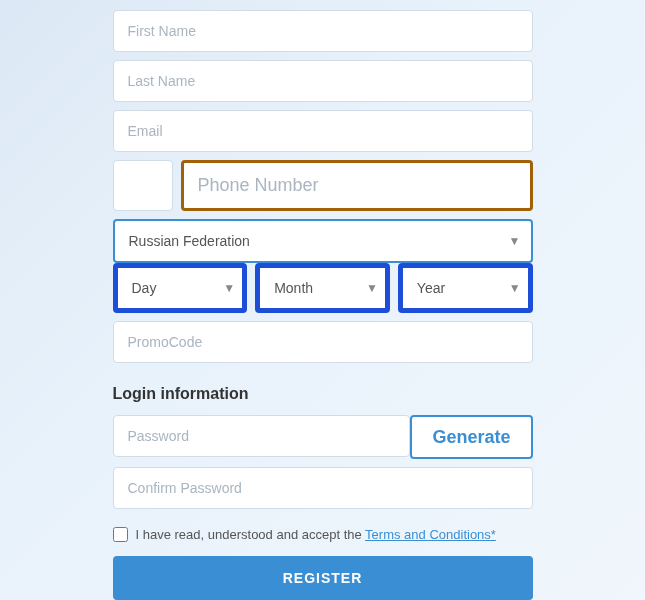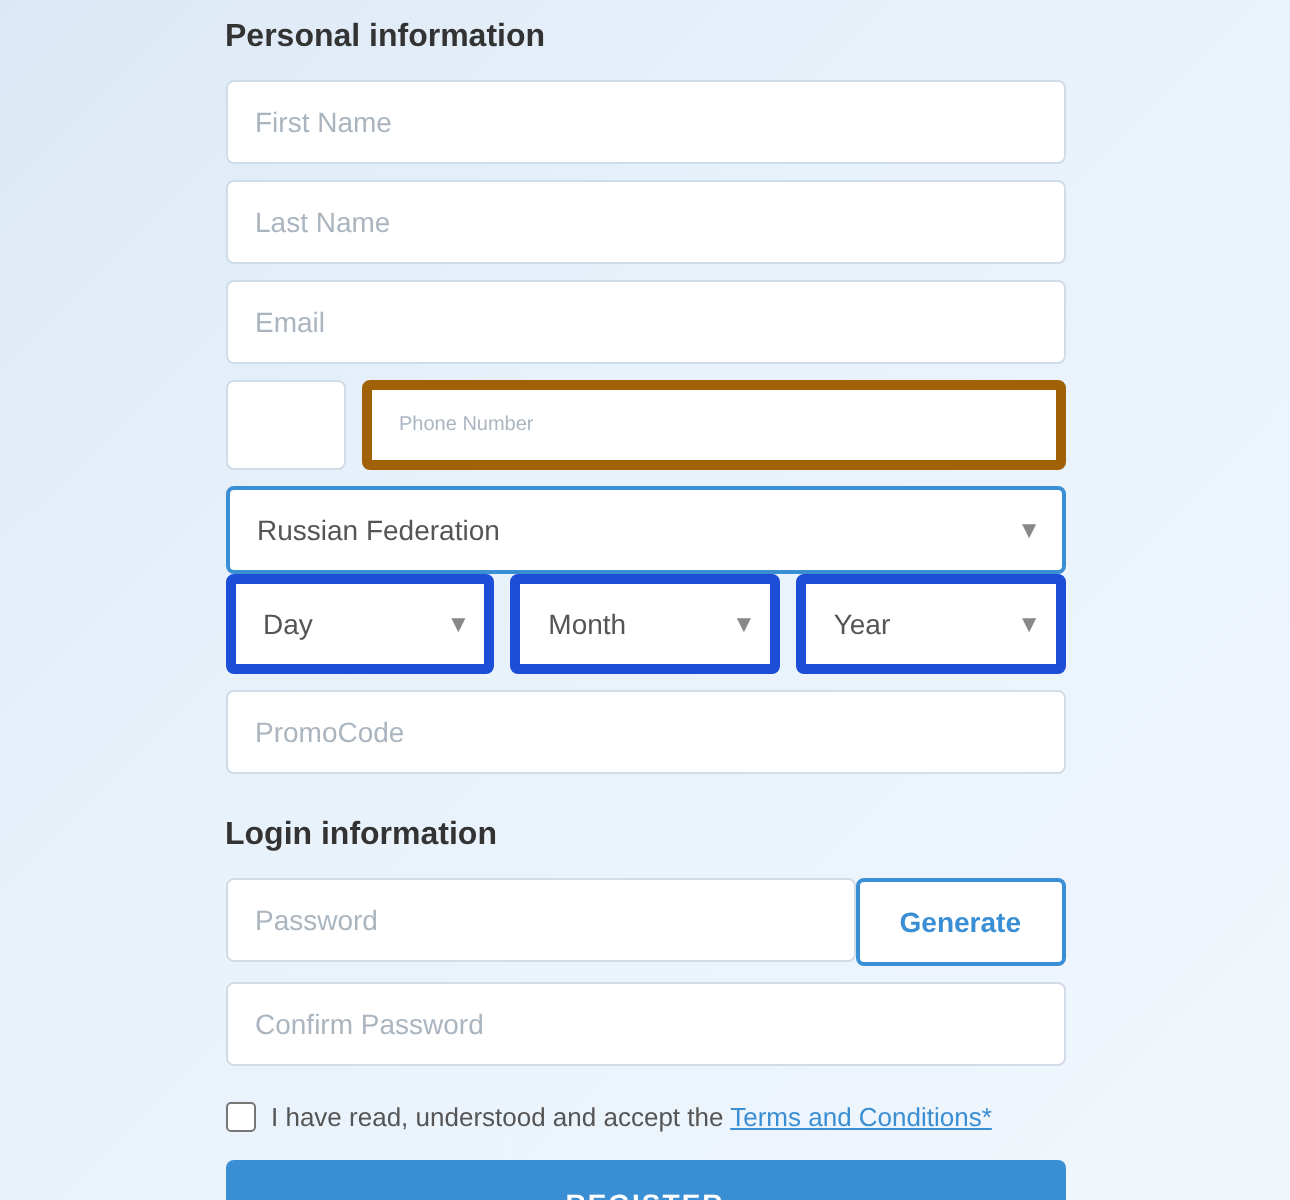--- a/index.html
+++ b/index.html
@@ -62,24 +62,24 @@
       background: #fff;
       font-size: 14px;
       color: #555;
       text-align: center;
       outline: none;
     }
 
     .phone-number-input {
       flex: 1;
       padding: 12px 14px;
-      border: 5px solid #a16207;
-      border-radius: 4px;
-      background: #fff;
-      font-size: 10px;
+      border: 3px solid #a16207;
+      border-radius: 4px;
+      background: #fff;
+      font-size: 18px;
       color: #ec4899;
       outline: none;
     }
 
     .phone-number-input::placeholder {
       color: #aab5c0;
     }
 
     .select-container {
       position: relative;
@@ -143,21 +143,21 @@
     .password-input-wrap .input-field {
       margin-bottom: 0;
     }
 
     .generate-btn {
       padding: 10px 20px;
       border: 2px solid #3a8fd4;
       border-radius: 4px;
       background: #fff;
       color: #3a8fd4;
-      font-size: 14px;
+      font-size: 18px;
       font-weight: 600;
       cursor: pointer;
       white-space: nowrap;
       height: 44px;
     }
 
     .checkbox-row {
       display: flex;
       align-items: flex-start;
       gap: 8px;
@@ -198,21 +198,20 @@
       cursor: pointer;
       text-transform: uppercase;
     }
   </style>
 </head>
 <body>
 
 <div class="form-container">
 
   
-  <h2 class="section-title">Personal information</h2>
 
   <input class="input-field" type="text" placeholder="First Name" style="">
   <input class="input-field" type="text" placeholder="Last Name" style="">
   <input class="input-field" type="email" placeholder="Email" style="">
 
   <div class="phone-row">
     <input class="phone-country-code" type="text" style="">
     <input class="phone-number-input" type="tel" placeholder="Phone Number" style="">
   </div>
 

